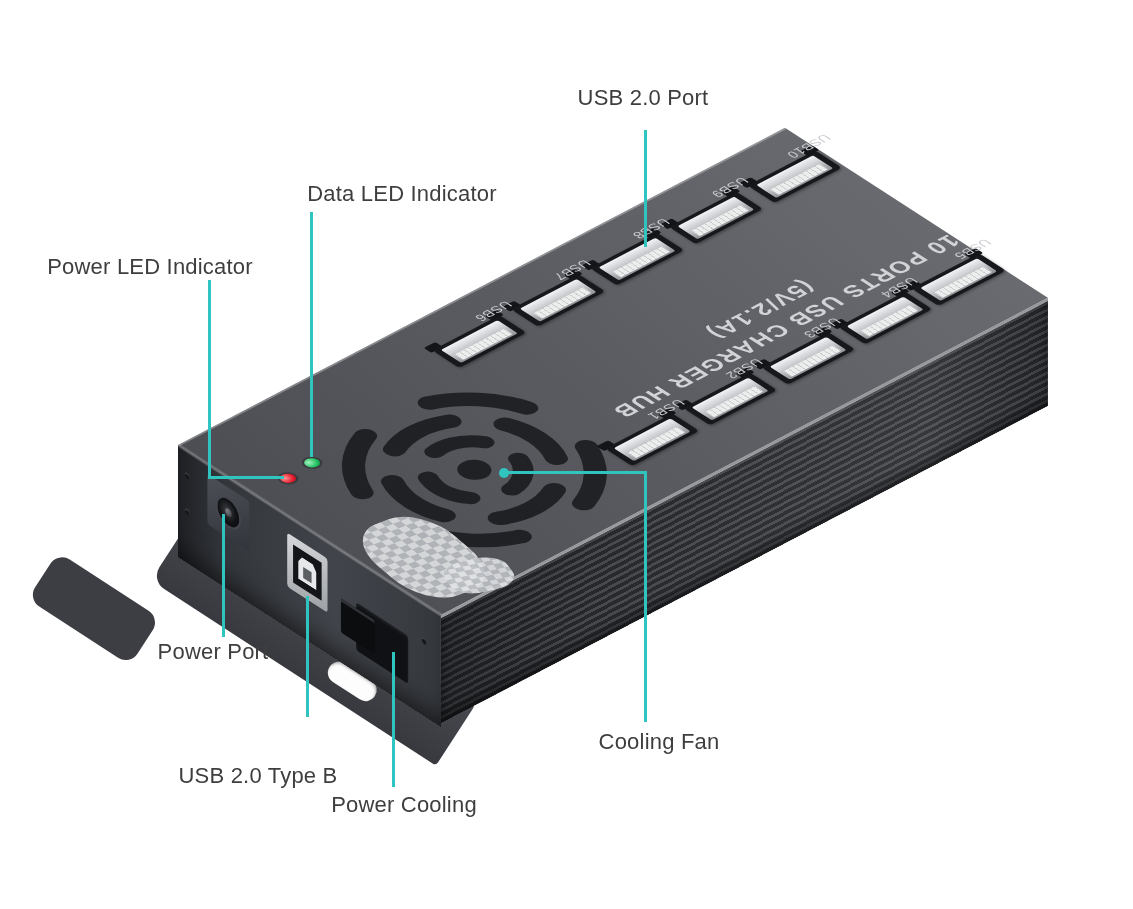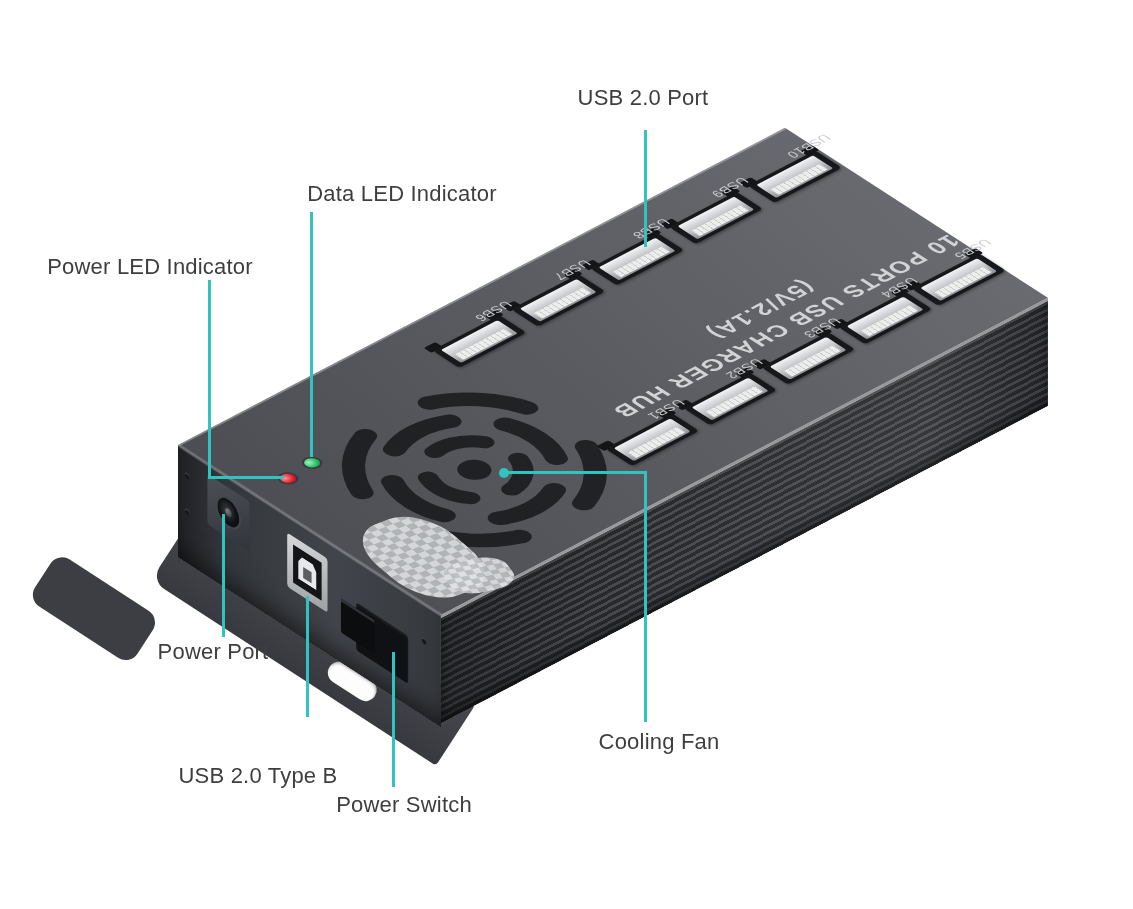--- a/index.html
+++ b/index.html
@@ -240,16 +240,16 @@
   <div class="lead" style="left:392px;top:652px;width:3px;height:135px;"></div>
   <div class="lead-dot" style="left:499px;top:468px;"></div>
   <div class="lead" style="left:504px;top:471px;width:143px;height:3px;"></div>
   <div class="lead" style="left:644px;top:471px;width:3px;height:251px;"></div>
 
   <div class="callout-label" style="left:643px;top:86px;">USB 2.0 Port</div>
   <div class="callout-label" style="left:402px;top:182px;">Data LED Indicator</div>
   <div class="callout-label" style="left:150px;top:255px;">Power LED Indicator</div>
   <div class="callout-label" style="left:185px;top:640px;margin-left:28px;">Power Port</div>
   <div class="callout-label" style="left:258px;top:723px;margin-top:41px;">USB 2.0 Type B</div>
-  <div class="callout-label" style="left:404px;top:793px;">Power Switch</div>
+  <div class="callout-label" style="left:404px;top:793px;">Power Cooling</div>
   <div class="callout-label" style="left:651px;top:730px;margin-left:8px;">Cooling Fan</div>
 
 </div>
 
 </body></html>

